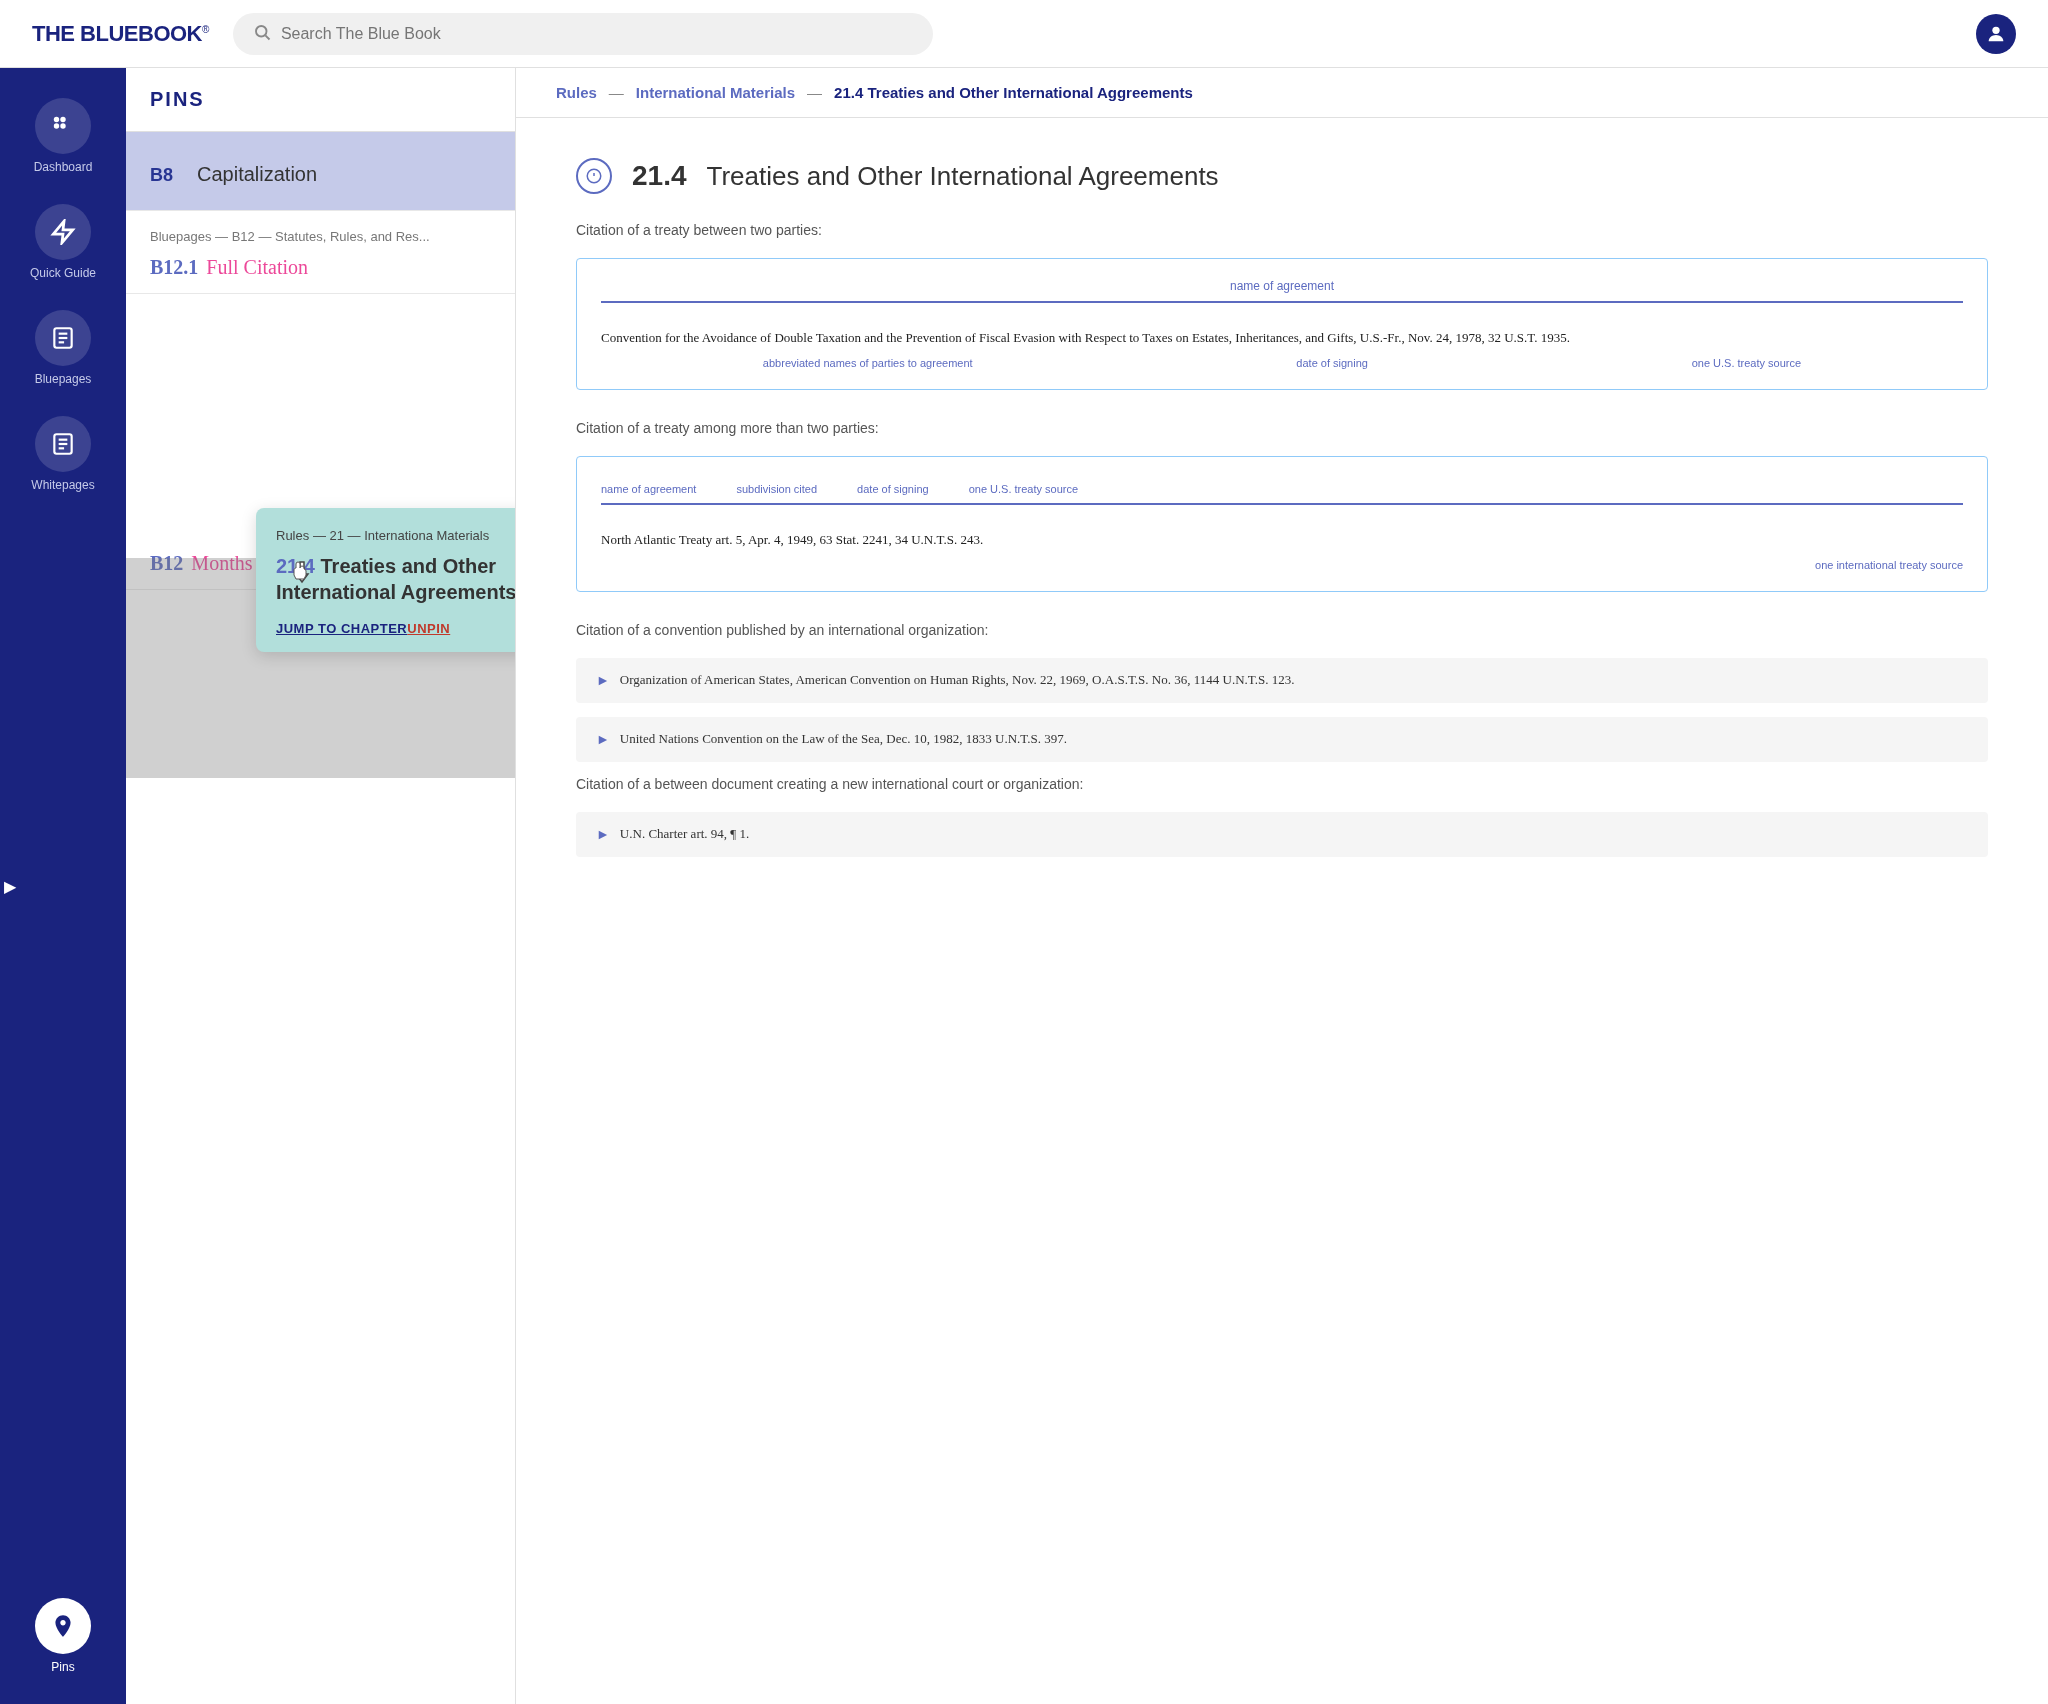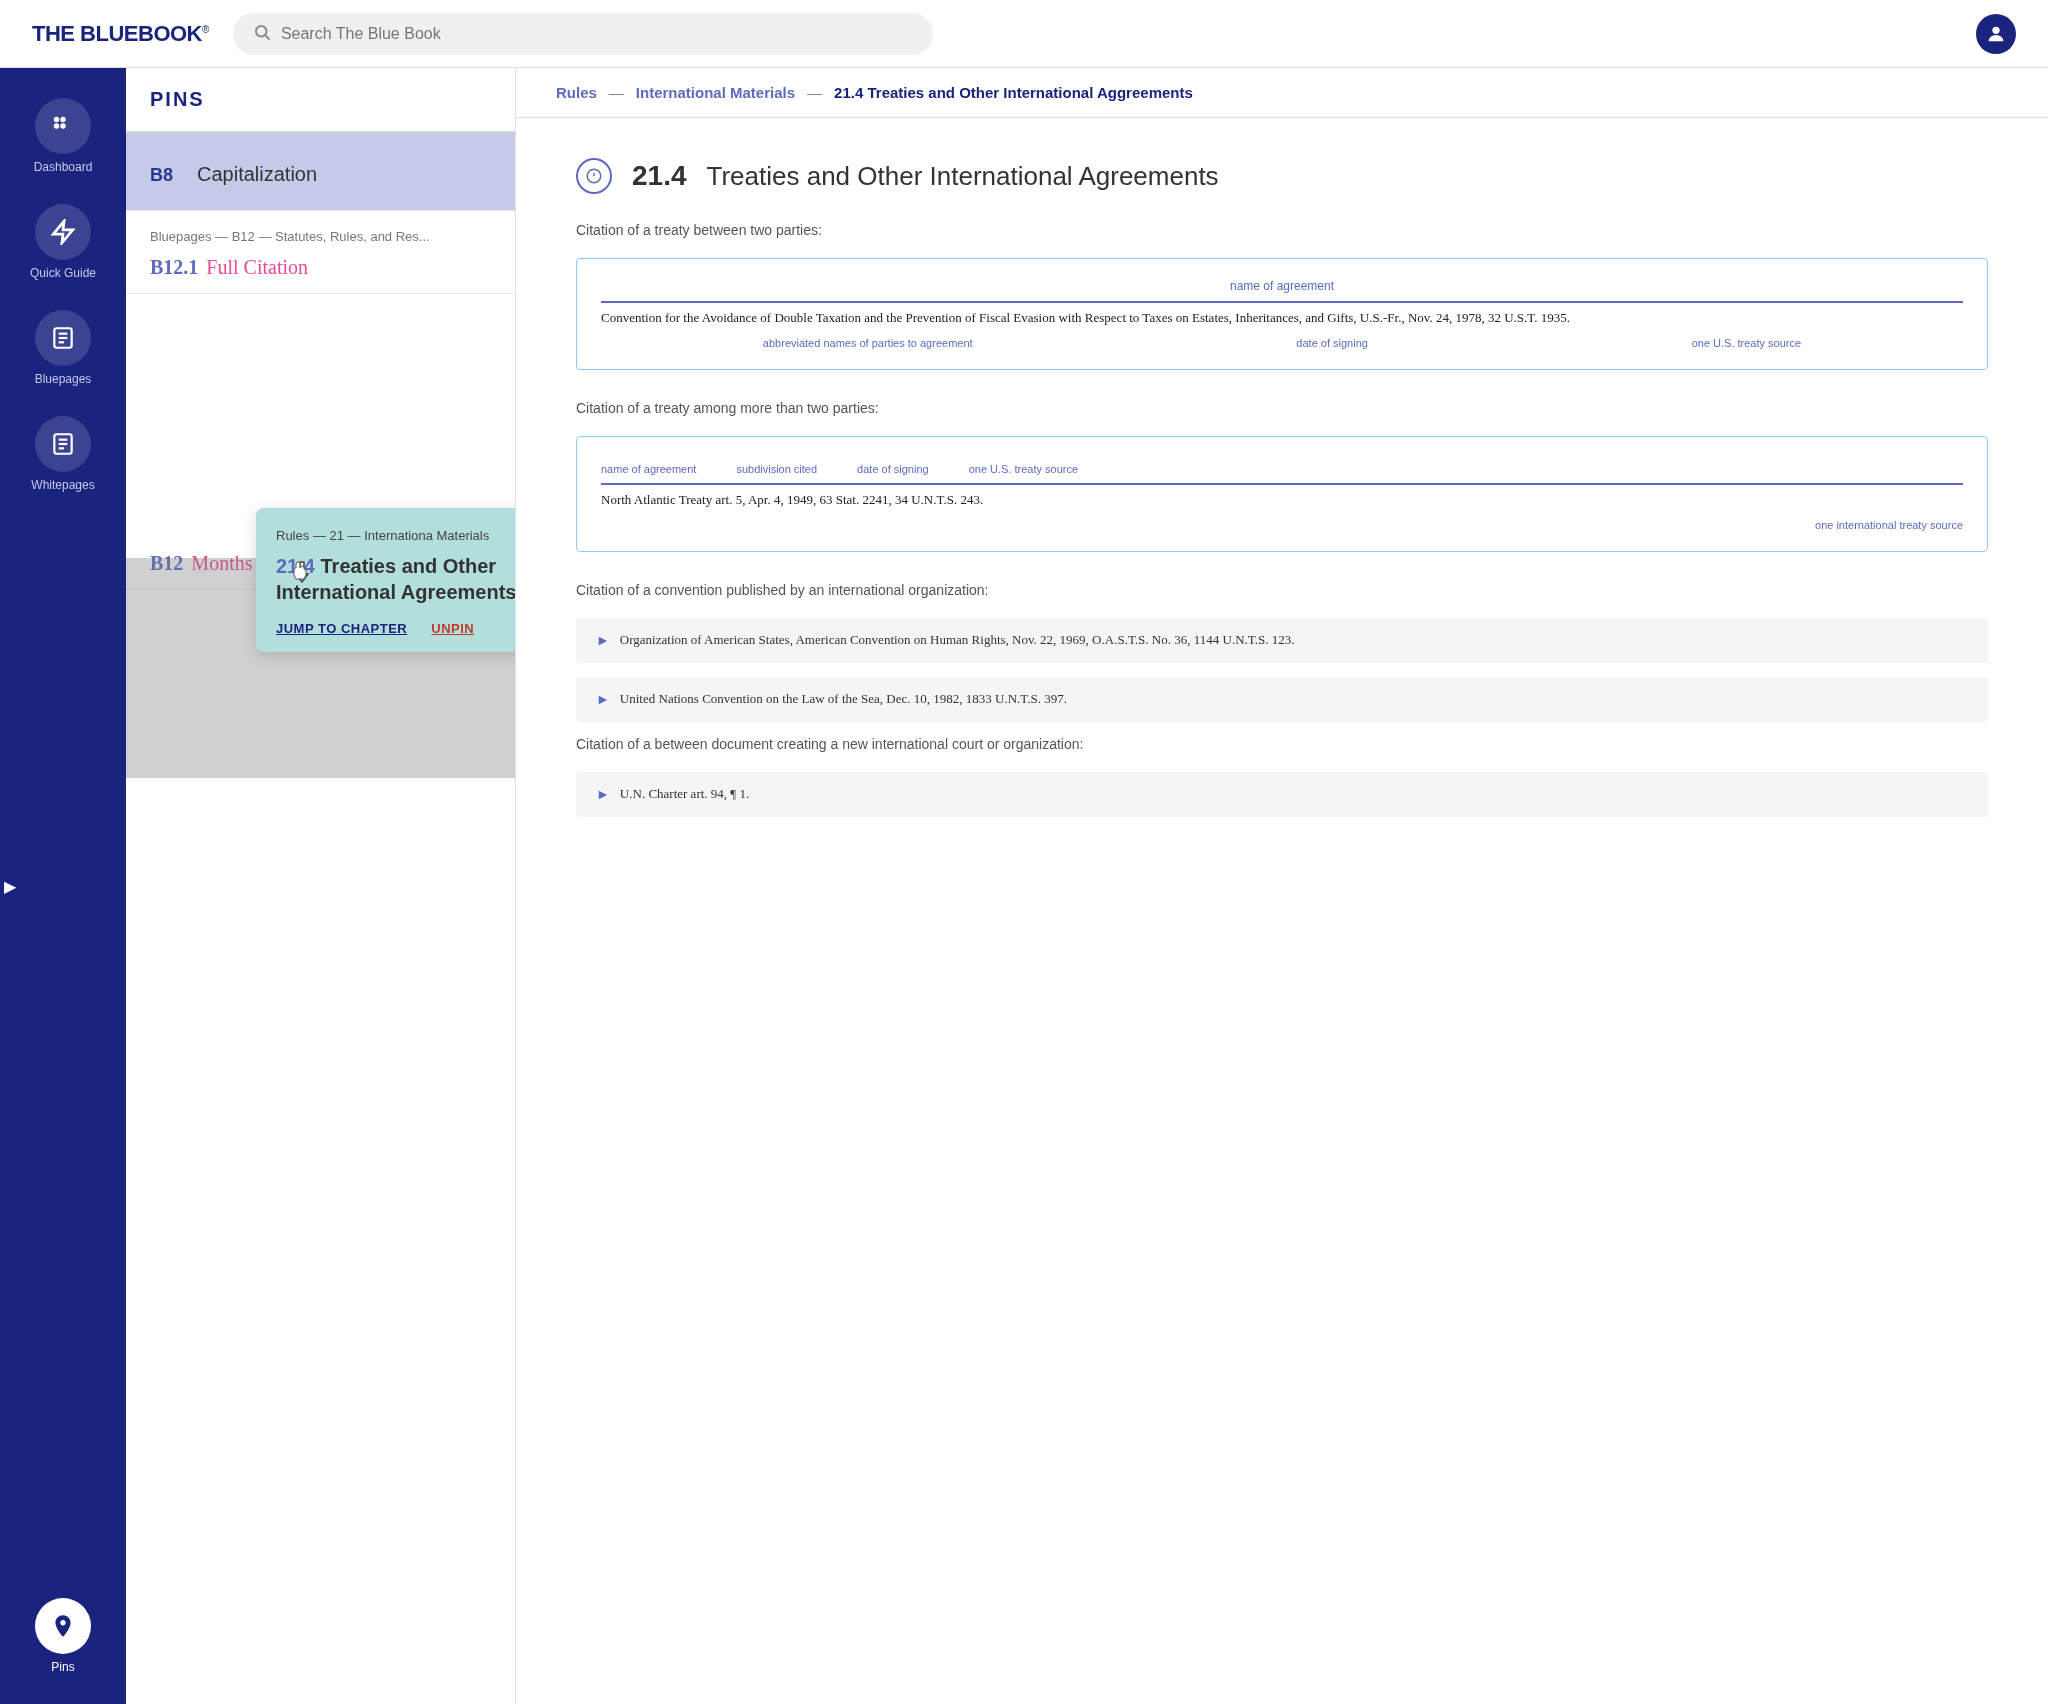--- a/index.html
+++ b/index.html
@@ -192,21 +192,20 @@
       font-family: Arial, sans-serif;
       font-size: 20px;
       font-weight: 700;
       color: #333;
       margin-bottom: 16px;
       line-height: 1.3;
     }
     .pin-popup-title .num { color: #5c6bc0; }
     .pin-popup-actions {
       display: flex;
-      gap: 24px;
       align-items: center;
     }
     .jump-link {
       font-family: Arial, sans-serif;
       font-size: 13px;
       font-weight: 700;
       color: #1a237e;
       text-decoration: underline;
       cursor: pointer;
       letter-spacing: 0.5px;
@@ -317,21 +316,21 @@
       color: #5c6bc0;
       text-align: center;
       margin-bottom: 8px;
     }
     .citation-text {
       font-family: Georgia, serif;
       font-size: 13px;
       color: #222;
       line-height: 1.7;
       border-top: 2px solid #5c6bc0;
-      padding-top: 4px;
+      padding-top: 24px;
       margin-bottom: 8px;
     }
     .annotation-row {
       display: flex;
       justify-content: space-around;
       margin-top: 6px;
     }
     .ann-label {
       font-family: Arial, sans-serif;
       font-size: 11px;

